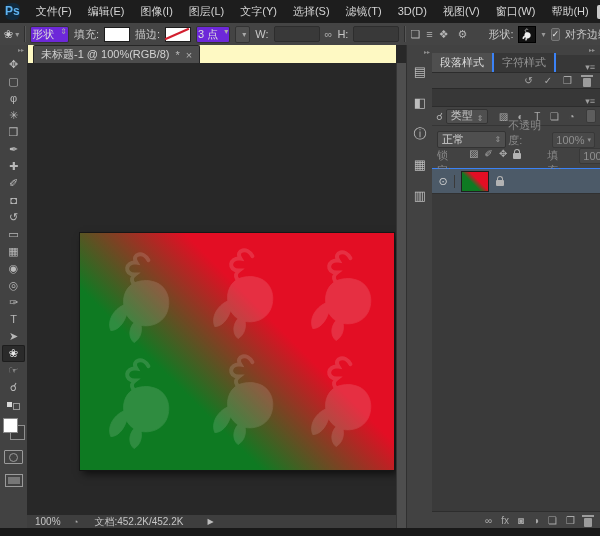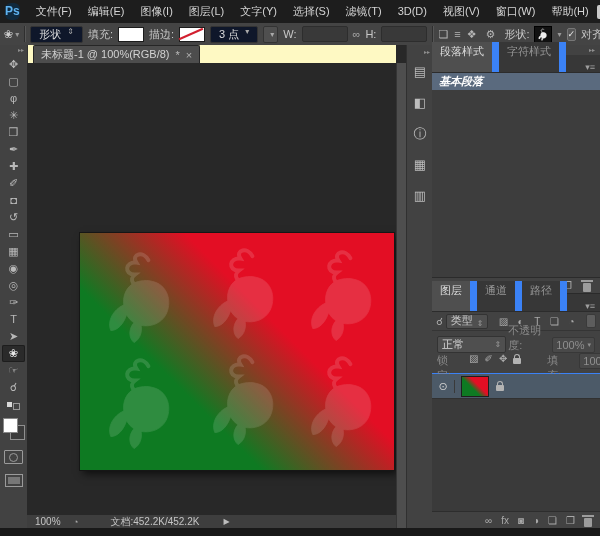--- a/index.html
+++ b/index.html
@@ -18,22 +18,22 @@
   .menu-item{padding:0 8px;color:#d4d4d4;line-height:23px;cursor:default;white-space:nowrap}
   .win-controls{margin-left:auto;display:flex;gap:4px;margin-right:5px}
   .win-btn{width:21px;height:14px;background:#c9c9c9;color:#1a1a1a;font-size:9px;
     line-height:14px;text-align:center;border-radius:2px;font-weight:bold}
   
   .optionsbar{position:absolute;left:0;top:23px;right:0;height:22px;background:#444;
     border-bottom:1px solid #272727;display:flex;align-items:center;gap:5px;padding:0 4px;
     white-space:nowrap;overflow:hidden}
   .ob-toolicon{display:flex;align-items:center;gap:2px;color:#ccc}
   .ob-sep{width:1px;height:16px;background:#2f2f2f;box-shadow:1px 0 0 #565656;flex:0 0 auto}
-  .ob-drop{background:#0f172a;border:1px solid #333;border-radius:2px;height:15px;
-    display:flex;align-items:flex-start;gap:6px;padding:0 8px;color:#ddd}
+  .ob-drop{background:#6d28d9;border:1px solid #333;border-radius:2px;height:15px;
+    display:flex;align-items:flex-start;gap:6px;padding:0 1px;color:#ddd}
   .ob-drop .arr{font-size:8px;color:#aaa}
   .ob-label{color:#c7c7c7}
   .swatch{width:24px;height:13px;background:#fff;border:1px solid #1c1c1c;position:relative;flex:0 0 auto}
   .swatch.stroke::after{content:"";position:absolute;left:-2px;top:5px;width:26px;height:2px;
     background:#d21f2f;transform:rotate(-24deg)}
   .ob-field{background:#393939;border:1px solid #2d2d2d;border-radius:2px;height:14px;
     min-width:38px;padding:0 3px;color:#bbb;display:flex;align-items:center}
   .line-style{width:40px;height:15px;background:#4f4f4f;border:1px solid #333;border-radius:2px;
     display:flex;align-items:center;padding:0 3px;gap:3px}
   .line-style .line{flex:1;height:2px;background:#dcdcdc}
@@ -85,21 +85,21 @@
   .bottom-strip{position:absolute;left:0;top:528px;right:0;height:8px;background:#191919}
   
   .dock-strip{position:absolute;left:406px;top:45px;width:26px;height:483px;background:#424242;
     border-left:1px solid #303030;display:flex;flex-direction:column;align-items:center}
   .dock-strip .collapse{width:100%;text-align:right;font-size:6px;color:#8d8d8d;padding:3px 3px 8px 0;box-sizing:border-box}
   .strip-icons{display:flex;flex-direction:column;gap:13px;align-items:center;width:100%}
   .strip-icon{width:20px;height:18px;color:#bdbdbd;font-size:13px;line-height:18px;text-align:center}
   .panels{position:absolute;left:432px;top:45px;width:168px;height:483px;background:#424242;display:flex;flex-direction:column}
   .collapse-row{height:10px;text-align:right;color:#8d8d8d;font-size:6px;line-height:10px;padding-right:5px}
   .ptabs,.ltabs{display:flex;align-items:flex-end;height:17px;background:#373737;border-bottom:1px solid #2c2c2c}
-  .ptab,.ltab{padding:2px 8px 13px;color:#969696;background:#373737;border-right:7px solid #3b82f6;white-space:nowrap}
+  .ptab,.ltab{padding:2px 8px 2px;color:#969696;background:#373737;border-right:2px solid #3b82f6;white-space:nowrap}
   .ptab.selected,.ltab.selected{background:#4f4f4f;color:#dcdcdc}
   .panel-menu{margin-left:auto;color:#9f9f9f;font-size:9px;padding:3px 5px 0 0}
   .pcontent{height:204px;background:#3d3d3d;border-bottom:1px solid #2b2b2b}
   .prow{height:17px;background:#5a6a7e;color:#fff;font-style:italic;font-weight:bold;
     line-height:17px;padding:0 7px}
   .pfooter{height:15px;display:flex;justify-content:flex-end;align-items:center;gap:11px;
     padding-right:9px;border-bottom:1px solid #2a2a2a;color:#a8a8a8;background:#424242}
   .pfooter div{font-size:10px}
   .lfilter{height:18px;display:flex;align-items:center;gap:3px;padding:0 4px;border-bottom:1px solid #353535;color:#b5b5b5}
   .lfilter .kind{background:#4f4f4f;border:1px solid #333;border-radius:2px;height:13px;padding:0 4px;
@@ -185,21 +185,21 @@
   <span style="color:#a9a9a9">∞</span>
   <span class="ob-label">H:</span>
   <div class="ob-field"></div>
   <div class="ob-sep"></div>
   <div class="ob-icons">
       <span>❏</span>
       <span>≡</span>
       <span>❖</span>
     </div>
   <span style="color:#b5b5b5;margin-left:4px">⚙</span>
-  <span class="ob-label" style="margin-left:4px">形状:</span>
+  <span class="ob-label" style="margin-left:16px">形状:</span>
   <div class="shape-thumb">
     <svg width="16" height="13" viewBox="0 0 100 120">
       <use href="#bellshape" fill="#efefef" stroke="#efefef"></use>
     </svg>
   </div>
   <span class="arr" style="font-size:8px;color:#999">▾</span>
   <div class="ob-check">✓</div>
   <span class="ob-label">对齐边缘</span>
 </div>
 
@@ -264,21 +264,21 @@
         <use href="#bellshape" transform="translate(224,120) scale(0.80)"></use>
       </g>
     </svg>
   </div>
 </div>
 <div class="canvas-scroll"></div>
 
 <div class="statusbar">
   <span class="zoom">100%</span>
   <span class="sicon">◔</span>
-  <span style="margin-left:24px">文档:452.2K/452.2K</span>
+  <span style="margin-left:8px">文档:452.2K/452.2K</span>
   <span class="arrow">▶</span>
 </div>
 <div class="bottom-strip"></div>
 
 <div class="dock-strip">
   <div class="collapse">▸▸</div>
   <div class="strip-icons">
       <div class="strip-icon">▤</div>
       <div class="strip-icon">◧</div>
       <div class="strip-icon">ⓘ</div>
@@ -290,36 +290,28 @@
 <div class="panels">
   <div class="collapse-row">▸▸</div>
 
   <div class="ptabs">
     <div style="display:flex">
         <div class="ptab selected">段落样式</div>
         <div class="ptab">字符样式</div>
       </div>
     <div class="panel-menu">▾≡</div>
   </div>
-  <div class="pcontent">
-    <div class="prow">基本段落</div>
-  </div>
   <div class="pfooter">
       <div>↺</div>
       <div>✓</div>
       <div>❐</div>
       <div class="icon-trash"></div>
     </div>
 
   <div class="ltabs">
-    <div style="display:flex">
-        <div class="ltab selected">图层</div>
-        <div class="ltab">通道</div>
-        <div class="ltab">路径</div>
-      </div>
     <div class="panel-menu">▾≡</div>
   </div>
   <div class="lfilter">
     <span style="font-size:10px">☌</span>
     <div class="kind">
       <span>类型</span>
       <span class="arr">⇕</span>
     </div>
     <div class="lficons">
         <div>▨</div>

